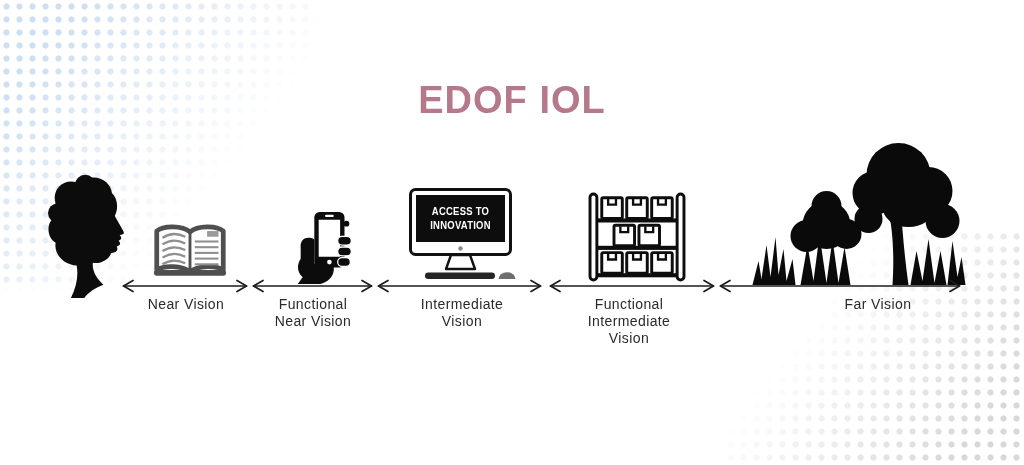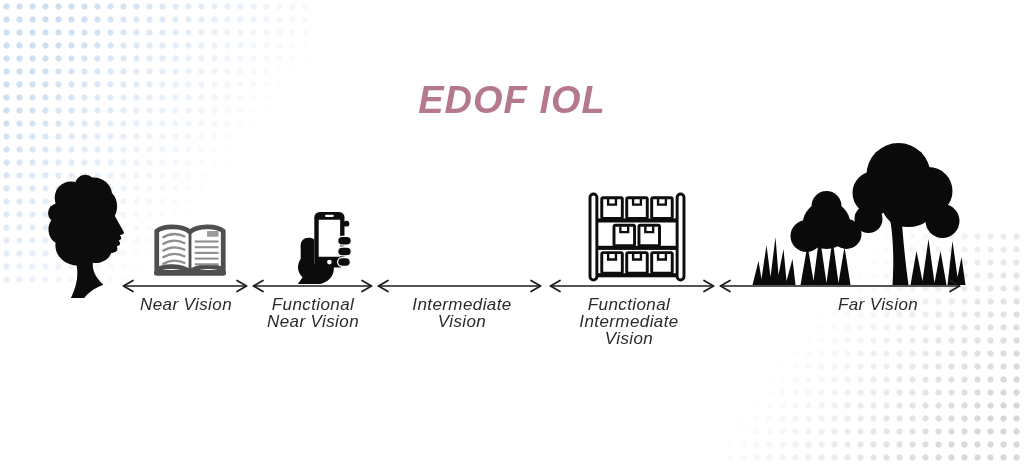--- a/index.html
+++ b/index.html
@@ -2,21 +2,20 @@
 <html><head>
 <meta charset="utf-8">
 <style>
   html,body{margin:0;padding:0;background:#ffffff;}
   .canvas{
     position:relative;
     width:1024px;height:465px;
     background:#ffffff;
     overflow:hidden;
     font-family:"Liberation Sans",sans-serif;
-    font-style:italic;
   }
   
   .dots{position:absolute;pointer-events:none;}
   .dots-tl{
     left:0;top:0;width:310px;height:290px;
     background-image:
       linear-gradient(128deg, rgba(255,255,255,0) 0%, rgba(255,255,255,0) 15%, #ffffff 68%),
       radial-gradient(circle at 6.5px 6.5px, #cddff2 2.7px, rgba(205,223,242,0) 3.5px);
     background-size:100% 100%, 13px 13px;
     background-repeat:no-repeat, repeat;
@@ -33,21 +32,21 @@
     position:absolute;left:0;top:79px;width:1024px;
     text-align:center;
     font-size:38px;font-weight:bold;letter-spacing:1px;
     color:#b5798c;
   }
   .icon{position:absolute;}
   .arrow{position:absolute;top:277px;height:18px;}
   .label{
     position:absolute;top:296px;width:190px;
     text-align:center;color:#2a2a2a;
-    font-size:17px;line-height:17px;letter-spacing:.4px;
+    font-size:14px;line-height:17px;letter-spacing:.4px;
   }
   .label span{display:block;}
   .screen-text{
     position:absolute;left:13px;top:9px;width:89px;height:47px;
     display:flex;flex-direction:column;align-items:center;justify-content:center;
     color:#ffffff;font-weight:bold;font-size:11px;line-height:13.5px;
     letter-spacing:.3px;transform:scaleX(.86);
     white-space:nowrap;
   }
 </style>
@@ -104,20 +103,34 @@
       <circle cx="51" cy="14" r="3" fill="#0c0c0c"></circle>
       <g fill="#0c0c0c" stroke="#ffffff" stroke-width="1.3">
         <rect x="42" y="27" width="14" height="9" rx="4.5"></rect>
         <rect x="42" y="38" width="14" height="9" rx="4.5"></rect>
         <rect x="42" y="49" width="13" height="9" rx="4.5"></rect>
       </g>
       <path d="M18,30 C9,26 3,31 4,39 L4,50 C0,56 0,64 6,69 L1,76 L16,76 C28,78 37,71 38,62 L38,57 L18,55 Z" fill="#0c0c0c"></path>
     </svg>
   </div>
 
+  <div class="icon" style="left:403px;top:186px;width:115px;height:96px;">
+    <svg width="115" height="96" viewBox="0 0 115 96">
+      <rect x="7.5" y="3.5" width="100" height="65" rx="5" fill="#ffffff" stroke="#111111" stroke-width="3"></rect>
+      <rect x="13" y="9" width="89" height="47" fill="#0d0d0d"></rect>
+      <circle cx="57.5" cy="62.5" r="2.2" fill="#8a8a8a"></circle>
+      <path d="M48,69 L67,69 L72,83 L43,83 Z" fill="#ffffff" stroke="#111111" stroke-width="2.4" stroke-linejoin="round"></path>
+      <rect x="22" y="86.5" width="70" height="6.5" rx="3.2" fill="#262626"></rect>
+      <path d="M95.5,93 a8.5,6.8 0 0 1 17,0 Z" fill="#6e6e6e"></path>
+    </svg>
+    <div class="screen-text">
+      <span>ACCESS TO</span>
+      <span>INNOVATION</span>
+    </div>
+  </div>
 
   <div class="icon" style="left:588px;top:190px;width:98px;height:92px;">
     <svg width="98" height="92" viewBox="0 0 100 94">
       <g fill="#ffffff" stroke="#0d0d0d" stroke-width="3">
         <rect x="2" y="4" width="7" height="88" rx="3.5"></rect>
         <rect x="91" y="4" width="7" height="88" rx="3.5"></rect>
       </g>
       <g fill="#0d0d0d">
         <rect x="10" y="29" width="80" height="4.2"></rect>
         <rect x="10" y="57" width="80" height="4.2"></rect>

